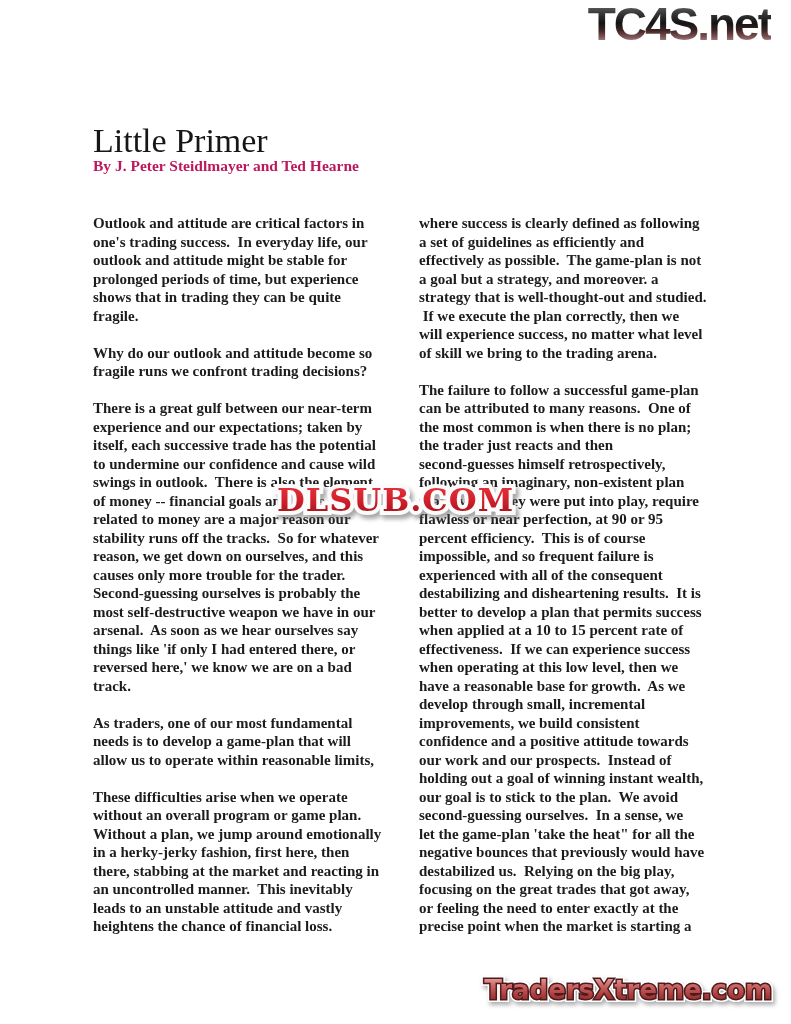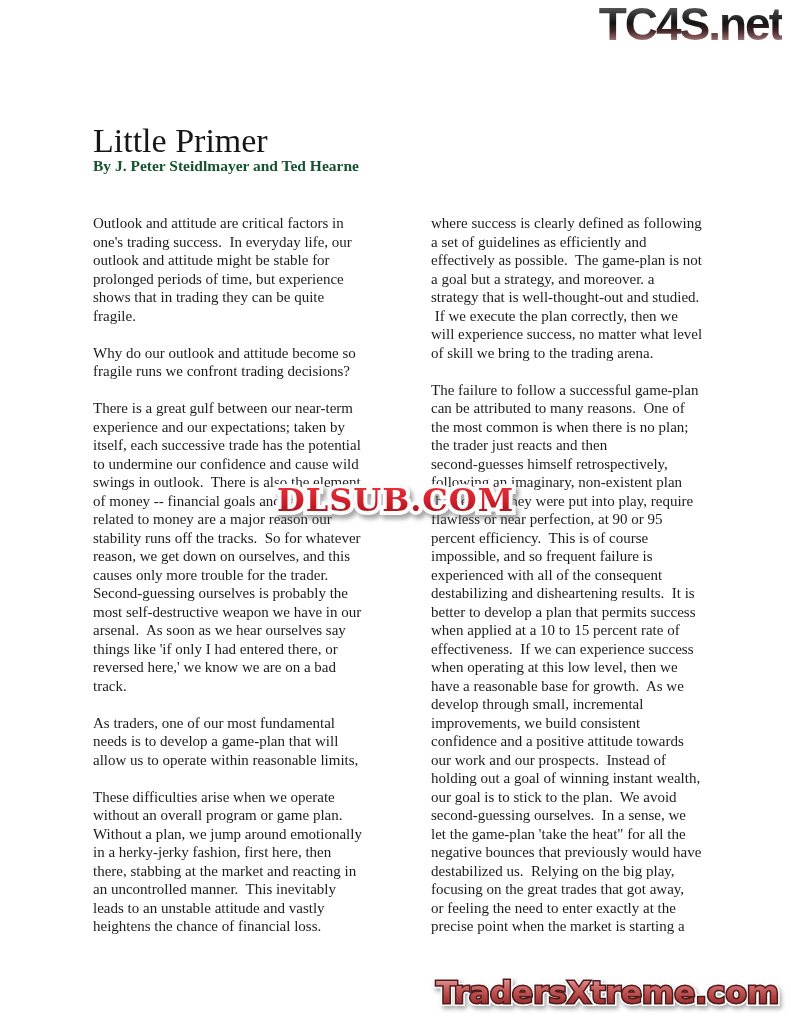--- a/index.html
+++ b/index.html
@@ -8,47 +8,47 @@
     background:#ffffff;
     position:relative;
     overflow:hidden;
     font-family:"Liberation Serif", serif;
     color:#1a1a1a;
   }
   .page { position:absolute; inset:0; }
 
   
   .top-logo {
-    position:absolute; top:1px; right:9px;
+    position:absolute; top:1px; right:20px;
     font-family:"Liberation Sans", sans-serif;
     font-weight:bold; font-size:46px; letter-spacing:-2px;
     line-height:1; white-space:nowrap;
     background:linear-gradient(180deg,
       #7a7a7a 0%, #3a3a3a 26%, #141414 48%,
       #3f2526 64%, #7d5356 78%, #b5908f 90%,
       rgba(245,235,235,0.05) 100%);
     -webkit-background-clip:text; background-clip:text;
     color:transparent;
   }
 
   
   .title {
     position:absolute; left:92px; top:121px;
     font-size:34px; line-height:1.1; color:#161616;
   }
   .byline {
     position:absolute; left:93px; top:157px;
-    font-size:15.5px; font-weight:bold; color:#14532d;
+    font-size:15.5px; font-weight:bold; color:#be185d;
   }
 
   
   .columns {
     position:absolute; left:93px; top:214px;
-    display:flex; gap:38px;
-    font-size:15px; line-height:18.5px; color:#1c1c1c;
+    display:flex; gap:26px;
+    font-size:15px; line-height:18.5px; color:#1c1c1c;font-weight:bold;
   }
   .col { width:300px; }
   .para { margin:0 0 18.5px 0; white-space:pre; }
 
   
   .sticker { position:absolute; line-height:1; white-space:nowrap; }
   .sticker span { display:block; }
   .layer { position:absolute; left:0; top:0; }
   .layer-top { position:relative; }
 
@@ -62,23 +62,23 @@
     color:#fbfbfb; -webkit-text-stroke:8px #fbfbfb;
     filter:drop-shadow(3px 4px 2px rgba(95,95,95,0.55));
   }
   .wm-fill {
     background:linear-gradient(180deg,#e8343c 0%,#cf1f2b 55%,#9e1118 100%);
     -webkit-background-clip:text; background-clip:text; color:transparent;
   }
 
   
   .bottom-logo {
-    top:977px; right:12px;
+    top:977px; right:19px;
     font-family:"DejaVu Sans", sans-serif;
-    font-weight:bold; font-size:31px; letter-spacing:0px;
+    font-weight:bold; font-size:26px; letter-spacing:0px;
   }
   .bl-stroke {
     color:#ffffff; -webkit-text-stroke:6px #ffffff;
     filter:drop-shadow(2px 3px 2px rgba(120,120,120,0.6));
   }
   .bl-dark { position:absolute; left:0; top:0; color:#4d1b1c; -webkit-text-stroke:3px #4d1b1c; }
   .bl-fill {
     background:linear-gradient(180deg,#e7a3a1 0%,#ca6463 35%,#a83a3a 72%,#8a2726 100%);
     -webkit-background-clip:text; background-clip:text; color:transparent;
   }

